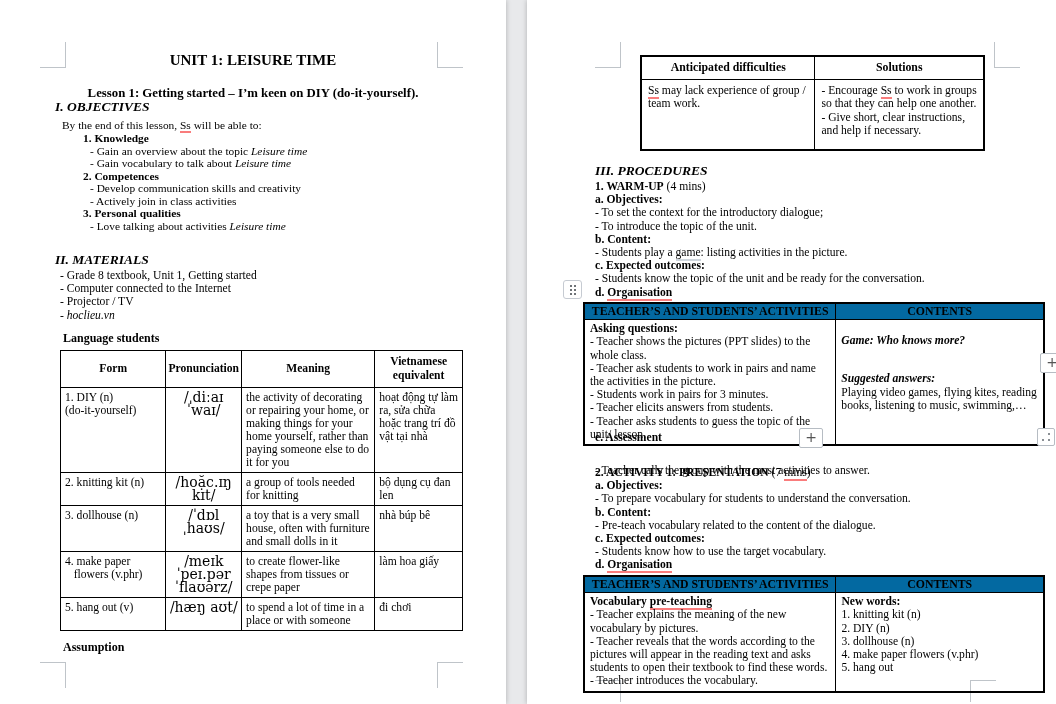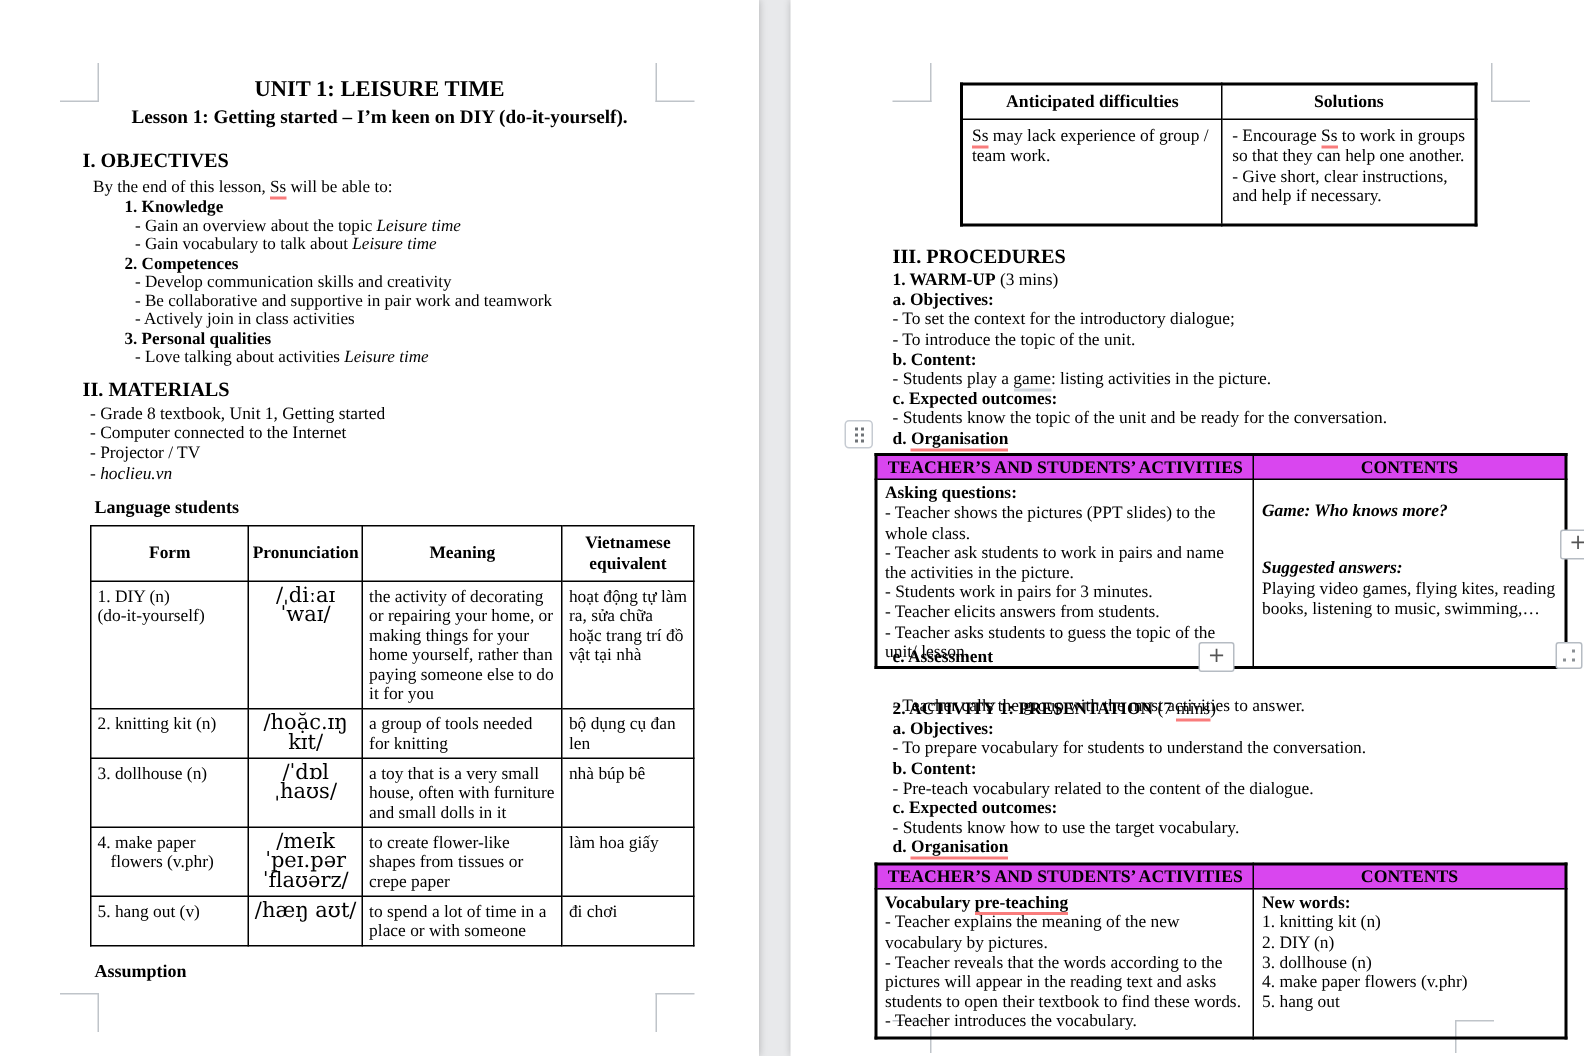--- a/index.html
+++ b/index.html
@@ -9,21 +9,21 @@
   .page { position:absolute; top:0; height:704px; background:#fff;
           box-shadow:0 0 5px rgba(0,0,0,.25); }
   #pl { left:0; width:506px; }
   #pr { left:527px; width:567px; }
   .abs { position:absolute; }
   .t  { font-size:11.6px; line-height:13.2px; }
   .t2 { font-size:11.4px; line-height:12.5px; }
   .b  { font-weight:bold; }
   .i  { font-style:italic; }
   .bi { font-weight:bold; font-style:italic;margin-top:12px; }
-  .h1 { font-size:13.5px; font-weight:bold; line-height:15px; }
+  .h1 { font-size:13.5px; font-weight:bold; line-height:15px;font-style:italic; }
   .h2 { font-size:12px;  font-weight:bold; line-height:14px; }
   .sp { border-bottom:2px solid #f97c7c; }   
   .gm { border-bottom:2px solid #cfd6dd; }   
   .dash { padding-left:7px; }
 
   .crop { position:absolute; width:26px; height:26px; }
   .crop.tl { border-right:1px solid #bfc4c9; border-bottom:1px solid #bfc4c9; }
   .crop.tr { border-left:1px solid  #bfc4c9; border-bottom:1px solid #bfc4c9; }
   .crop.bl { border-right:1px solid #bfc4c9; border-top:1px solid #bfc4c9; }
   .crop.br { border-left:1px solid  #bfc4c9; border-top:1px solid #bfc4c9; }
@@ -31,21 +31,21 @@
   table { border-collapse:collapse; }
   .vt { position:absolute; left:60px; top:350px; width:403px; }
   .vt th,.vt td { border:1px solid #000; font-size:11.6px; line-height:13px;
                   vertical-align:top; padding:3px 4px; }
   .vt th { text-align:center; vertical-align:middle; padding:4px 2px; line-height:14px; }
   .vt td.form { white-space:pre-line; }
   .vt td.pron { font-family:"DejaVu Serif", serif; font-size:14px; text-align:center; padding:3px 2px; }
 
   .rt { position:absolute; left:56px; width:462px; border:2px solid #000; }
   .rt th,.rt td { border:1px solid #000; font-size:11.6px; line-height:13.2px; vertical-align:top; }
-  .rt th { background:#d946ef; text-align:center; padding:1px 2px; font-size:11.8px; }
+  .rt th { background:#0369a1; text-align:center; padding:1px 2px; font-size:11.8px; }
   .rt td { padding:2px 5px 3px; }
   .blank { height:13px; }
 
   .dt { position:absolute; left:113px; top:55px; width:345px; border:2px solid #000; }
   .dt th,.dt td { border:1px solid #000; font-size:11.6px; line-height:13.2px; vertical-align:top; }
   .dt th { text-align:center; padding:4px 2px 5px; font-size:11.8px; }
   .dt td { padding:4px 6px 12px; }
 
   .handle { position:absolute; left:36px; top:280px; width:19px; height:19px;
             background:#fff; border:1px solid #c6cbd2; border-radius:3px;
@@ -69,33 +69,32 @@
 </head>
 <body>
 
 <div class="page" id="pl">
   <div class="crop tl" style="left:40px;top:42px"></div>
   <div class="crop tr" style="left:437px;top:42px"></div>
   <div class="crop bl" style="left:40px;top:662px"></div>
   <div class="crop br" style="left:437px;top:662px"></div>
 
   <div class="abs ctr b" style="top:52px;font-size:15px;line-height:17px">UNIT 1: LEISURE TIME</div>
-  <div class="abs ctr b" style="top:71px;font-size:12.8px;line-height:15px">Lesson 1: Getting started – I’m keen on DIY (do-it-yourself).</div>
+  <div class="abs ctr b" style="top:86px;font-size:12.8px;line-height:15px">Lesson 1: Getting started – I’m keen on DIY (do-it-yourself).</div>
 
   <div class="abs h1" style="left:55px;top:99px">I. OBJECTIVES</div>
 
   <div class="abs t2" style="left:62px;top:119px"><span>By the end of this lesson, </span><span class="sp">Ss</span><span> will be able to:</span></div>
 
   <div class="abs t2" style="left:83px;top:132px;width:380px">
     <div class="b">1. Knowledge</div>
     <div class="dash"><span>- Gain an overview about the topic </span><span class="i">Leisure time</span></div>
     <div class="dash"><span>- Gain vocabulary to talk about </span><span class="i">Leisure time</span></div>
     <div class="b">2. Competences</div>
     <div class="dash">- Develop communication skills and creativity</div>
-    <div class="dash">- Be collaborative and supportive in pair work and teamwork</div>
     <div class="dash">- Actively join in class activities</div>
     <div class="b">3. Personal qualities</div>
     <div class="dash"><span>- Love talking about activities </span><span class="i">Leisure time</span></div>
   </div>
 
   <div class="abs h1" style="left:55px;top:252px">II. MATERIALS</div>
   <div class="abs t" style="left:60px;top:269px;width:400px">
     <div>- Grade 8 textbook, Unit 1, Getting started</div>
     <div>- Computer connected to the Internet</div>
     <div>- Projector / TV</div>
@@ -178,21 +177,21 @@
         <div><span>- Encourage </span><span class="sp">Ss</span><span> to work in groups so that they can help one another.</span></div>
         <div>- Give short, clear instructions, and help if necessary.</div>
       </td>
     </tr>
   </tbody>
     </table>
 
   <div class="abs h1" style="left:68px;top:163px">III. PROCEDURES</div>
 
   <div class="abs t" style="left:68px;top:180px;width:440px">
-    <div><span class="b">1. WARM-UP</span><span> (3 mins)</span></div>
+    <div><span class="b">1. WARM-UP</span><span> (4 mins)</span></div>
     <div class="b">a. Objectives:</div>
     <div>- To set the context for the introductory dialogue;</div>
     <div>- To introduce the topic of the unit.</div>
     <div class="b">b. Content:</div>
     <div><span>- Students play a </span><span class="gm">game</span><span>: listing activities in the picture.</span></div>
     <div class="b">c. Expected outcomes:</div>
     <div>- Students know the topic of the unit and be ready for the conversation.</div>
     <div class="b"><span>d. </span><span class="sp">Organisation</span></div>
   </div>
 

